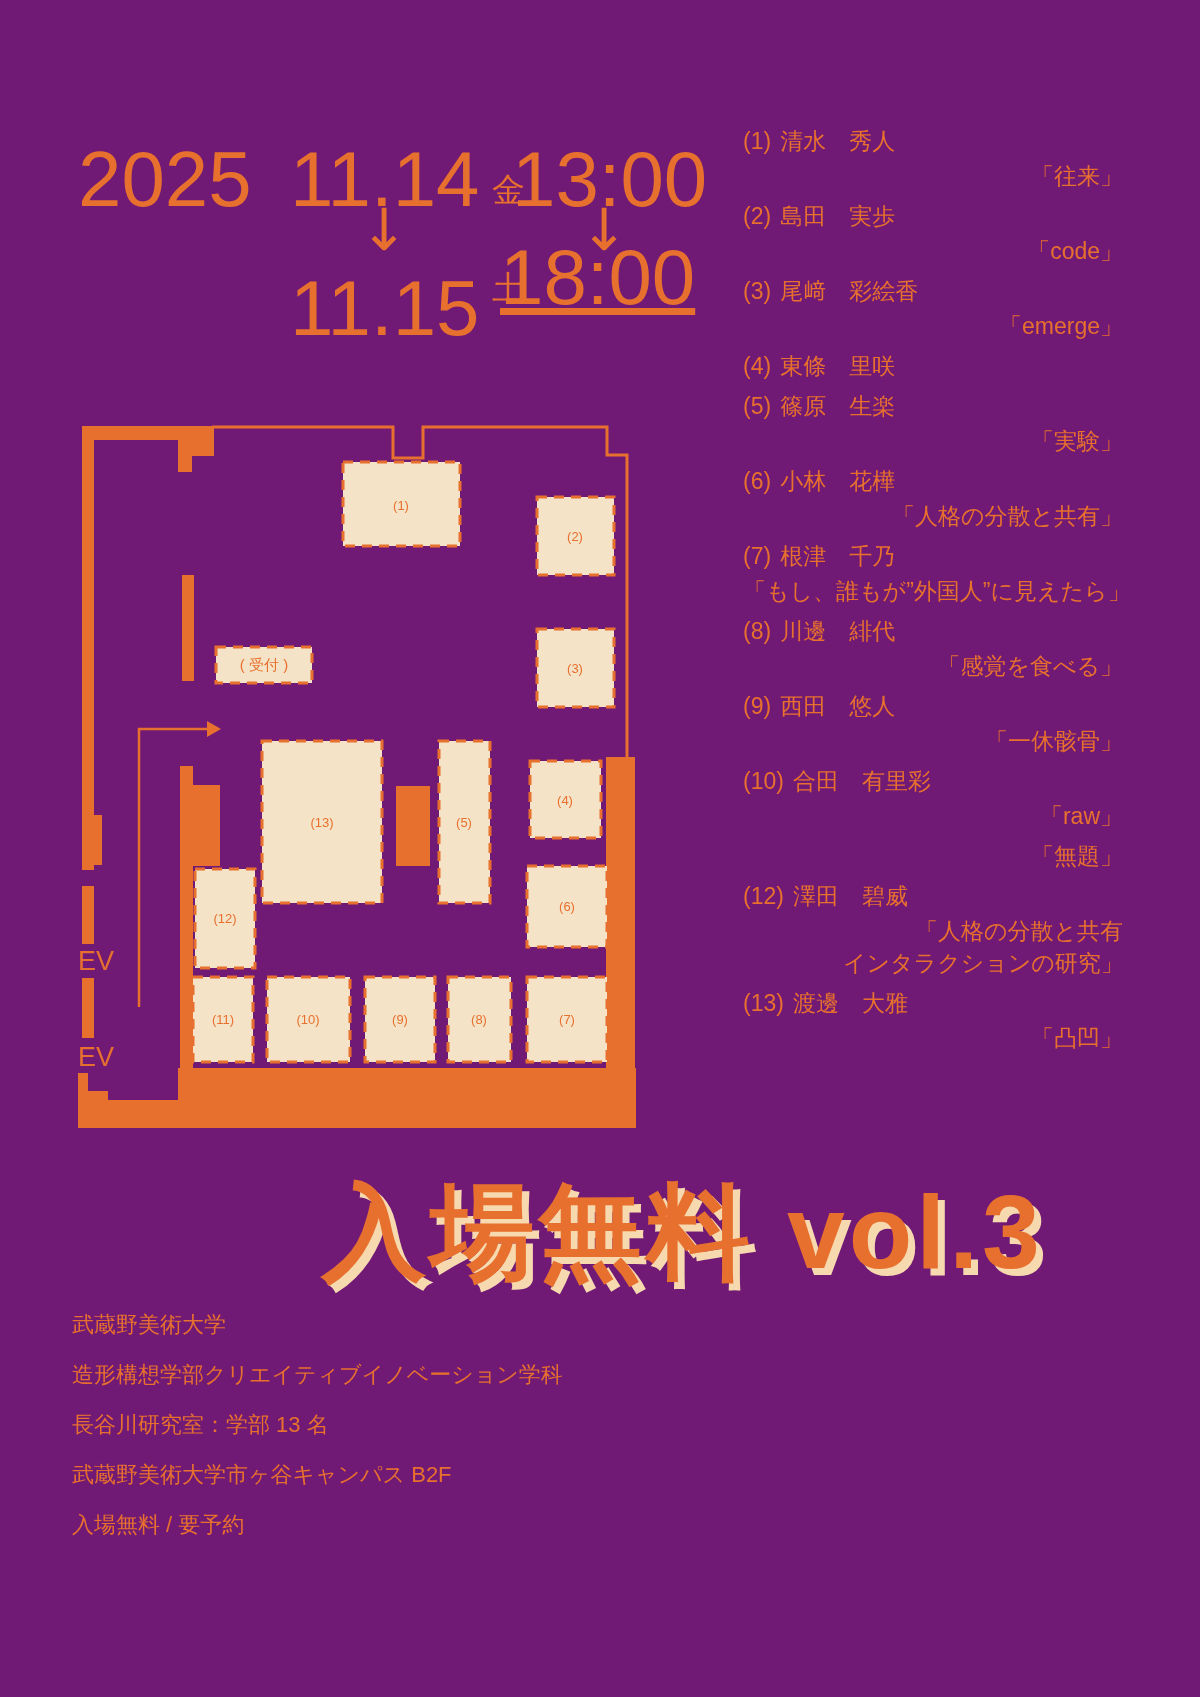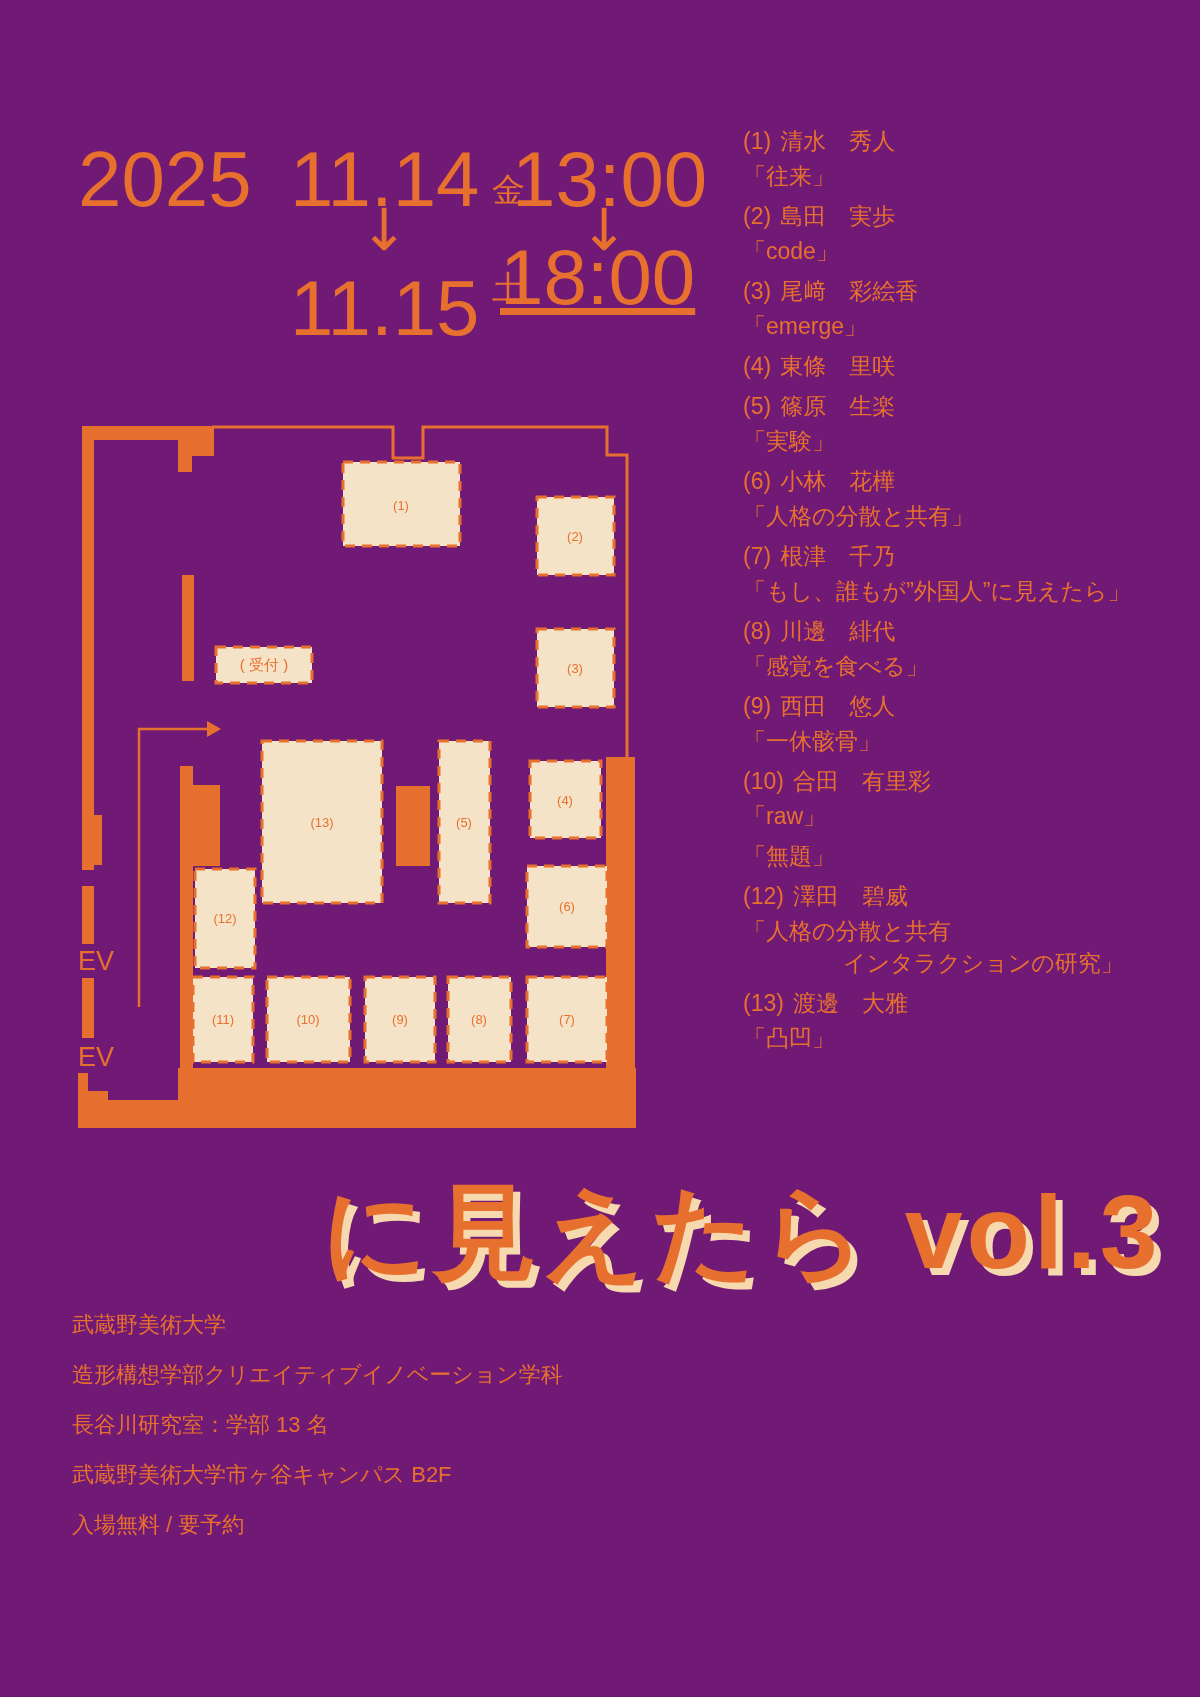--- a/index.html
+++ b/index.html
@@ -37,21 +37,21 @@
   .blabel{fill:#E8702E;font-size:13px;text-anchor:middle;}
   .rlabel{fill:#E8702E;font-size:15px;text-anchor:middle;}
   .evlabel{fill:#E8702E;font-size:27px;}
   .aline{fill:none;stroke:#E8702E;stroke-width:2.5;}
   .ahead{fill:#E8702E;}
   
   .list{position:absolute;left:743px;top:128px;width:380px;}
   .entry{margin-bottom:14px;}
   .e-name{font-size:23px;line-height:26px;margin-bottom:9px;white-space:nowrap;}
   .e-name .nm{margin-left:9px;}
-  .e-title{font-size:23px;line-height:26px;white-space:nowrap;}
+  .e-title{font-size:23px;line-height:26px;white-space:nowrap;text-align:right;}
   .e-title2{font-size:23px;line-height:26px;margin-top:6px;padding-left:100px;white-space:nowrap;}
   
   .big-title{
     position:absolute;left:322px;top:1164px;
     font-size:104px;font-weight:700;letter-spacing:4px;
     color:#E8702E;white-space:nowrap;
     text-shadow:7px 7px 0 #F7D9AF;
   }
   
   .footer{position:absolute;left:72px;top:1312px;}
@@ -201,21 +201,21 @@
       <div class="e-title2">インタラクションの研究」</div>
     </div>
 
     <div class="entry">
       <div class="e-name"><span>(13)</span><span class="nm">渡邊　大雅</span></div>
       <div class="e-title">「凸凹」</div>
     </div>
 
   </div>
 
-  <div class="big-title">に見えたら vol.3</div>
+  <div class="big-title">入場無料 vol.3</div>
 
   <div class="footer">
     <div class="f-line">武蔵野美術大学</div>
     <div class="f-line">造形構想学部クリエイティブイノベーション学科</div>
     <div class="f-line">長谷川研究室：学部 13 名</div>
     <div class="f-line">武蔵野美術大学市ヶ谷キャンパス B2F</div>
     <div class="f-line">入場無料 / 要予約</div>
   </div>
 
 </div>

